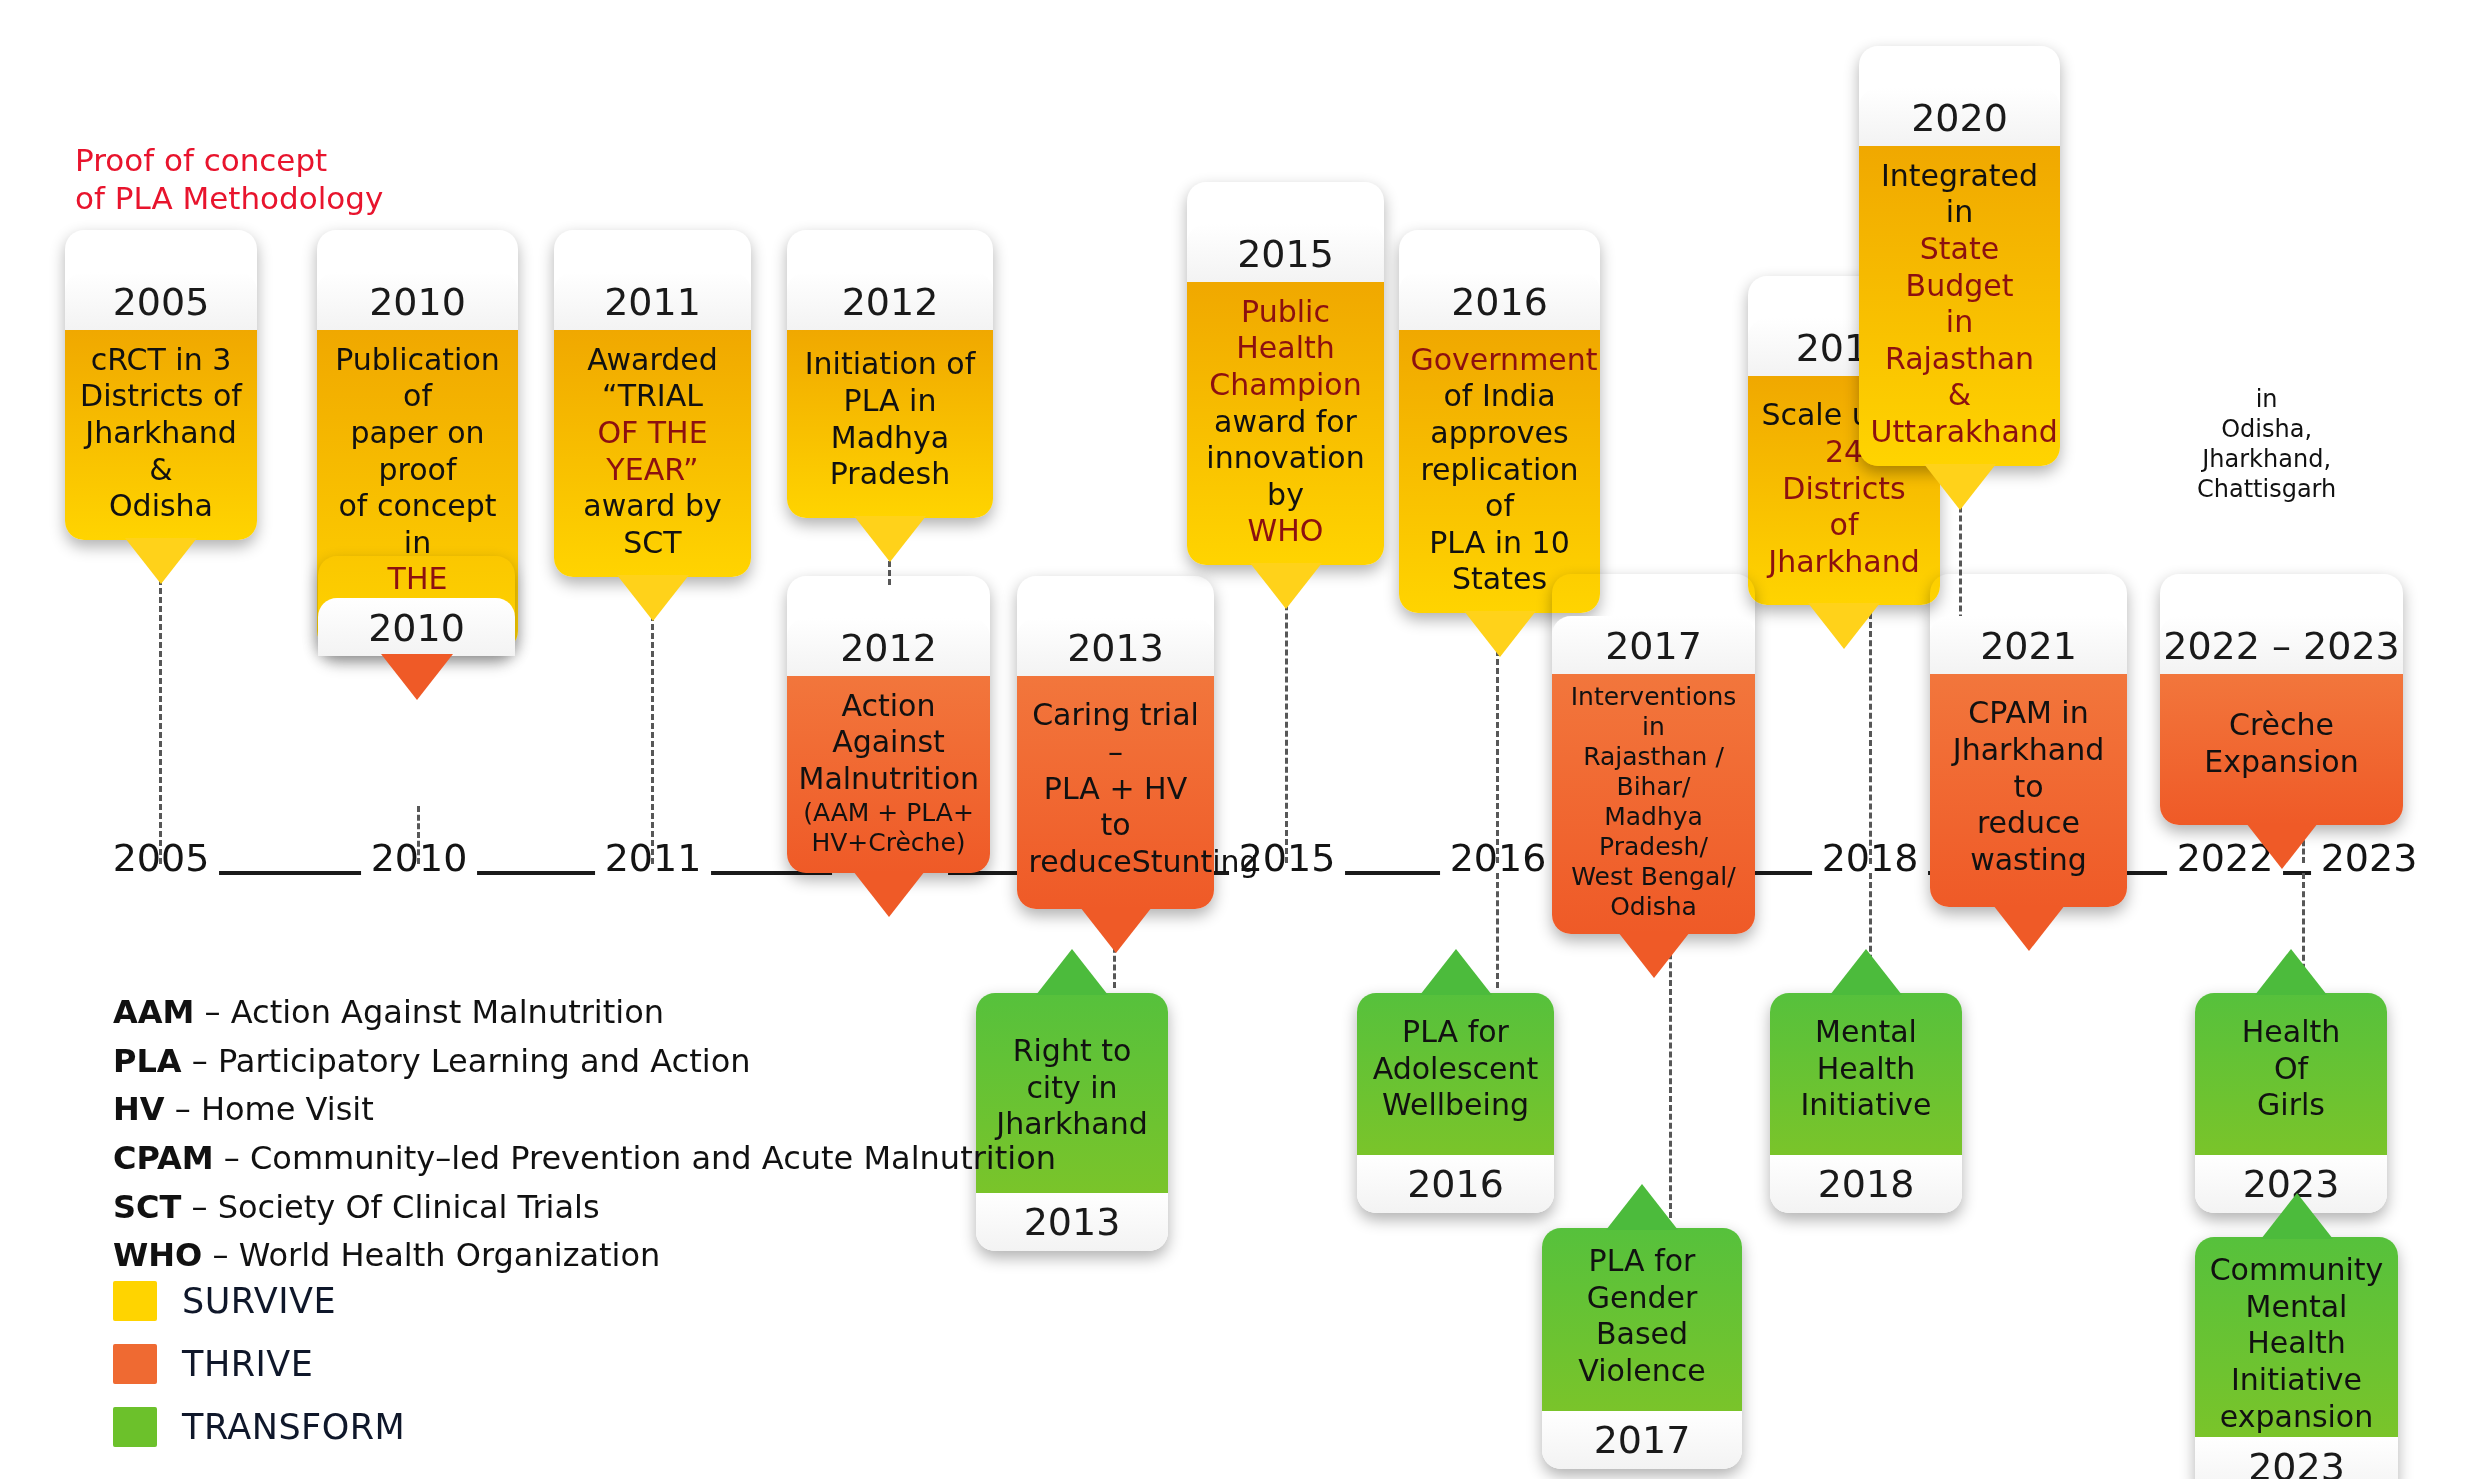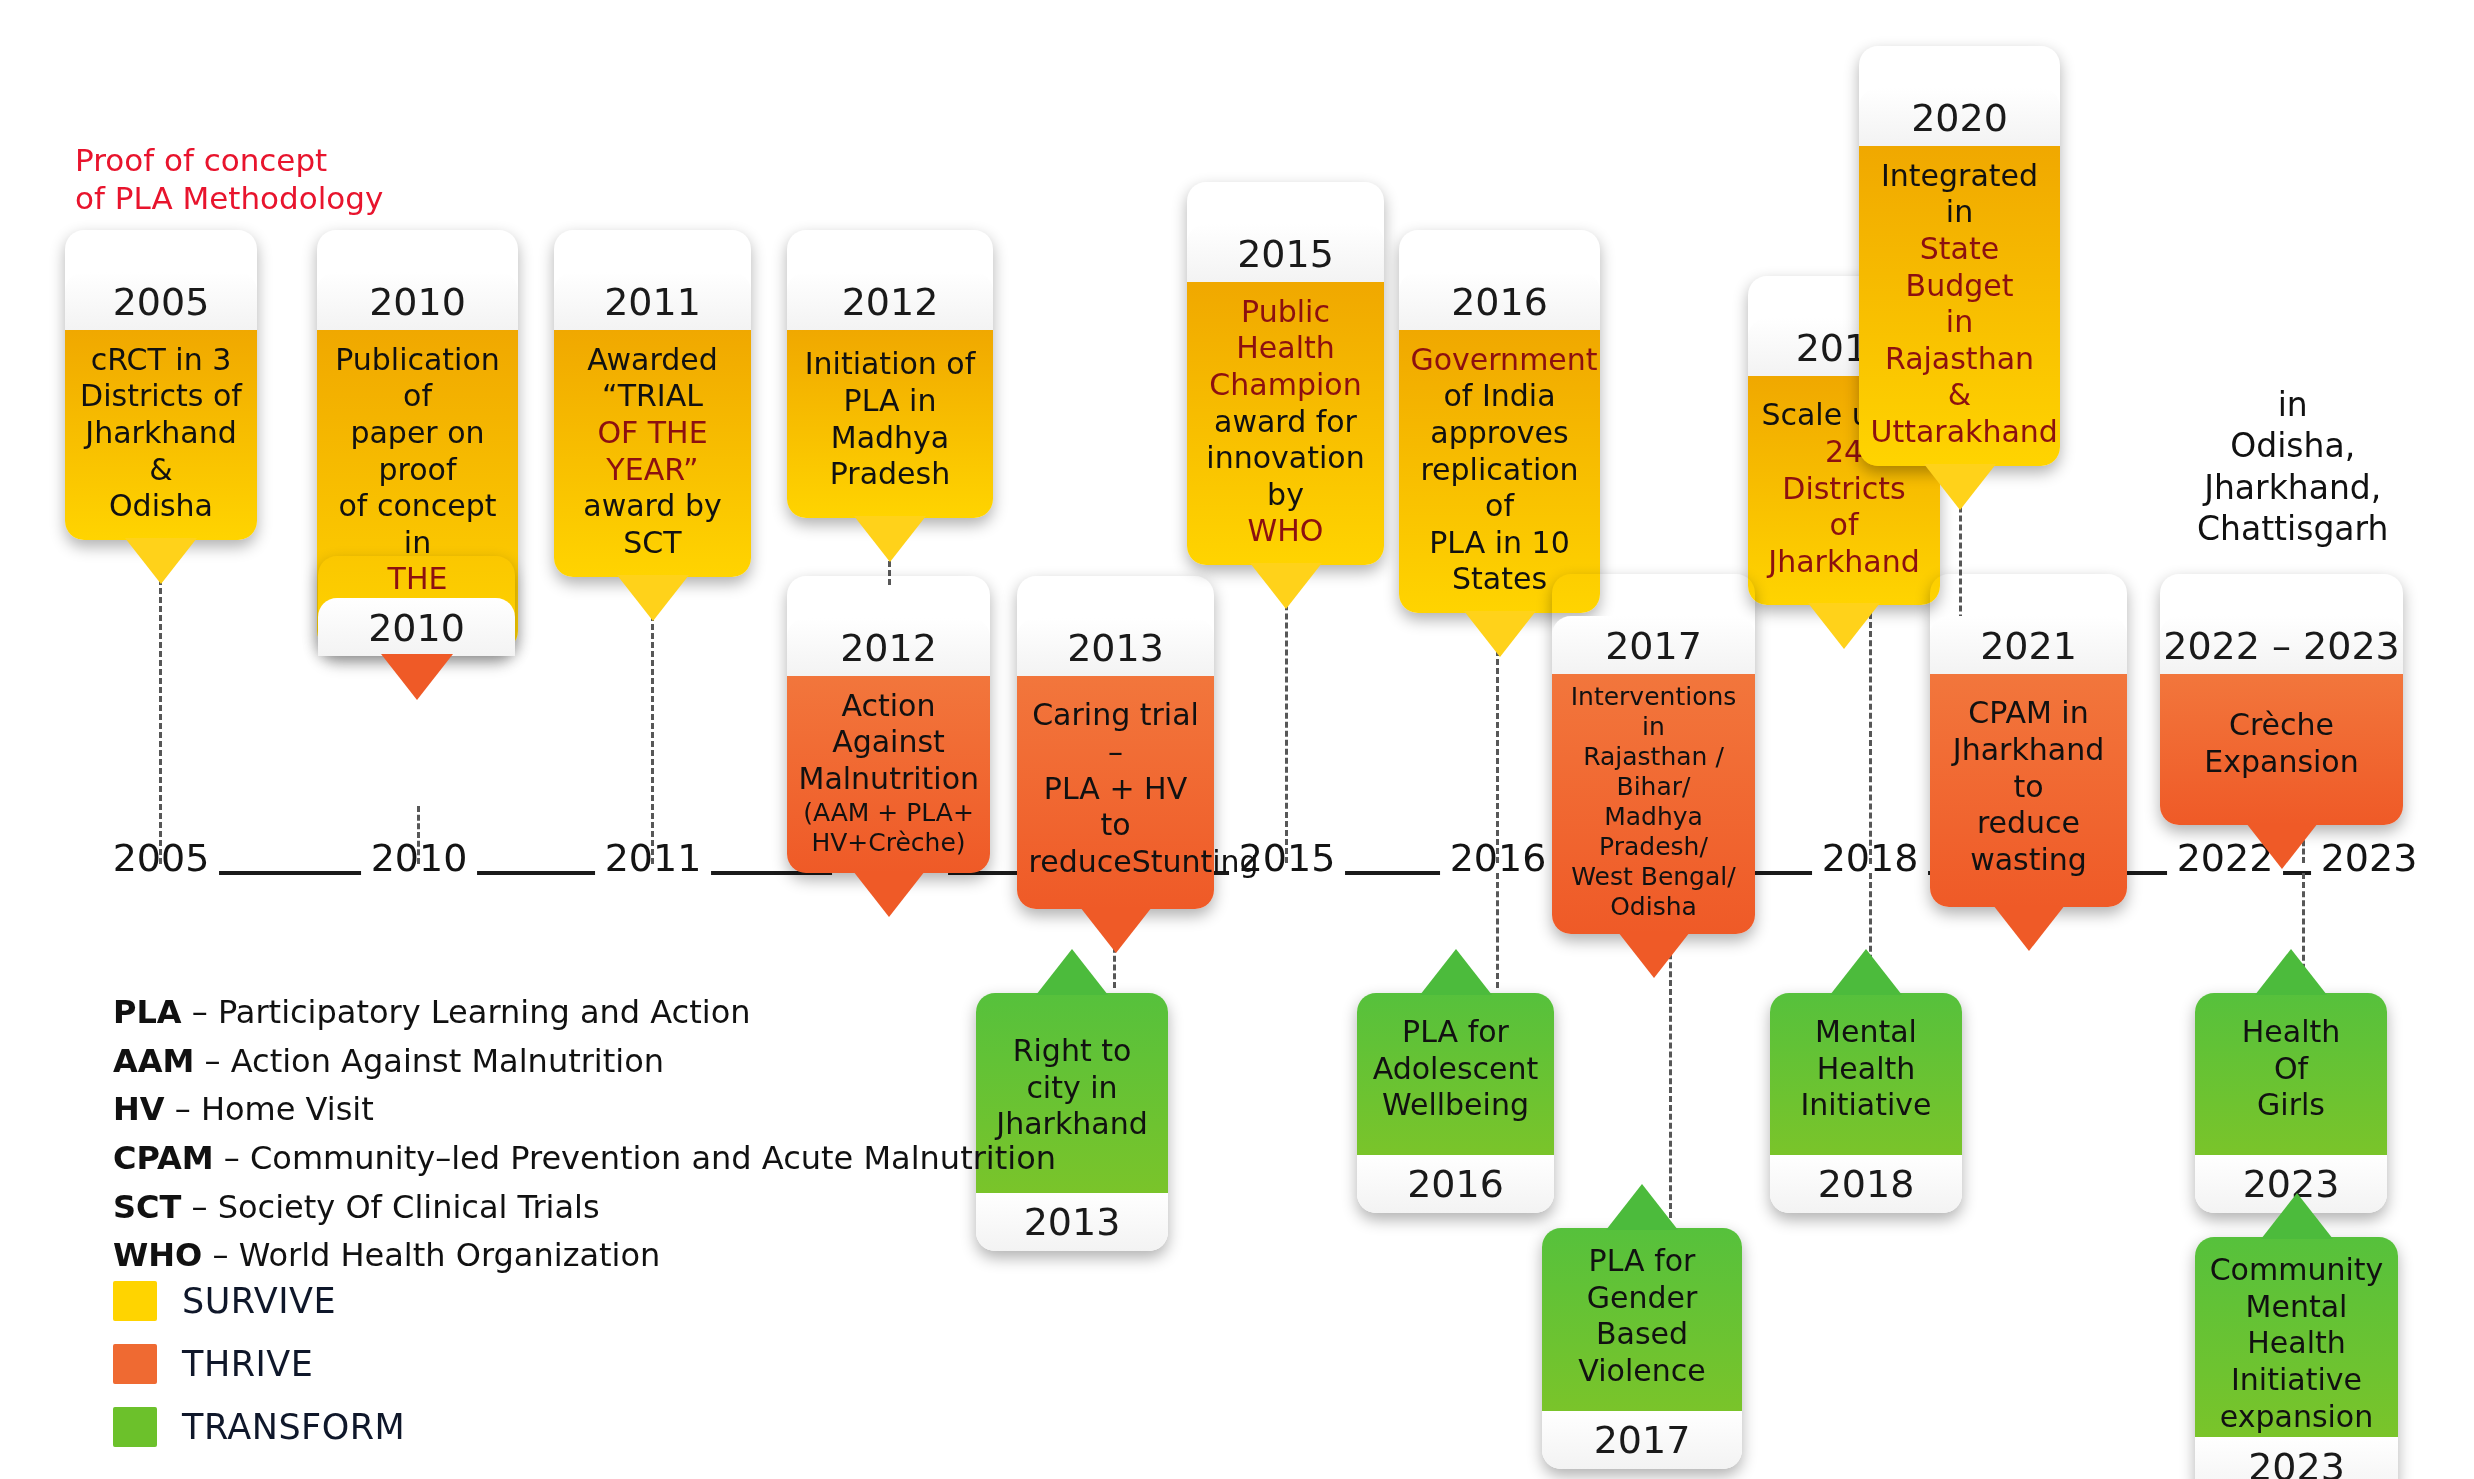--- a/index.html
+++ b/index.html
@@ -73,21 +73,21 @@
   .thrive.down  .ptr{border-top:46px solid #ef5a27;}
   .transform .body{background:linear-gradient(180deg,#56c13c 0%,#7ac42a 100%);}
   .transform.up .ptr{border-bottom:46px solid #4cbb3c;}
 
   
   .annot{
     position:absolute;color:#e8142d;font-size:31px;line-height:1.22;
     white-space:nowrap;
   }
   .annot-dark{
-    position:absolute;color:#111;font-size:33px;line-height:1.25;
+    position:absolute;color:#111;font-size:24px;line-height:1.25;
     text-align:center;white-space:nowrap;
   }
 
   
   .abbr{
     position:absolute;left:113px;top:988px;
     font-size:32px;line-height:1.52;color:#111;
   }
   .abbr b{font-weight:700;}
 
@@ -347,26 +347,26 @@
       <div>Community</div>
       <div>Mental Health</div>
       <div>Initiative</div>
       <div>expansion</div>
     </div>
     <div class="yearband">2023</div>
   </div>
 
   <div class="abbr">
     <div>
+      <b>AAM</b>
+      <span>– Action Against Malnutrition</span>
+    </div>
+    <div>
       <b>PLA</b>
       <span>– Participatory Learning and Action</span>
-    </div>
-    <div>
-      <b>AAM</b>
-      <span>– Action Against Malnutrition</span>
     </div>
     <div>
       <b>HV</b>
       <span>– Home Visit</span>
     </div>
     <div>
       <b>CPAM</b>
       <span>– Community–led Prevention and Acute Malnutrition</span>
     </div>
     <div>

